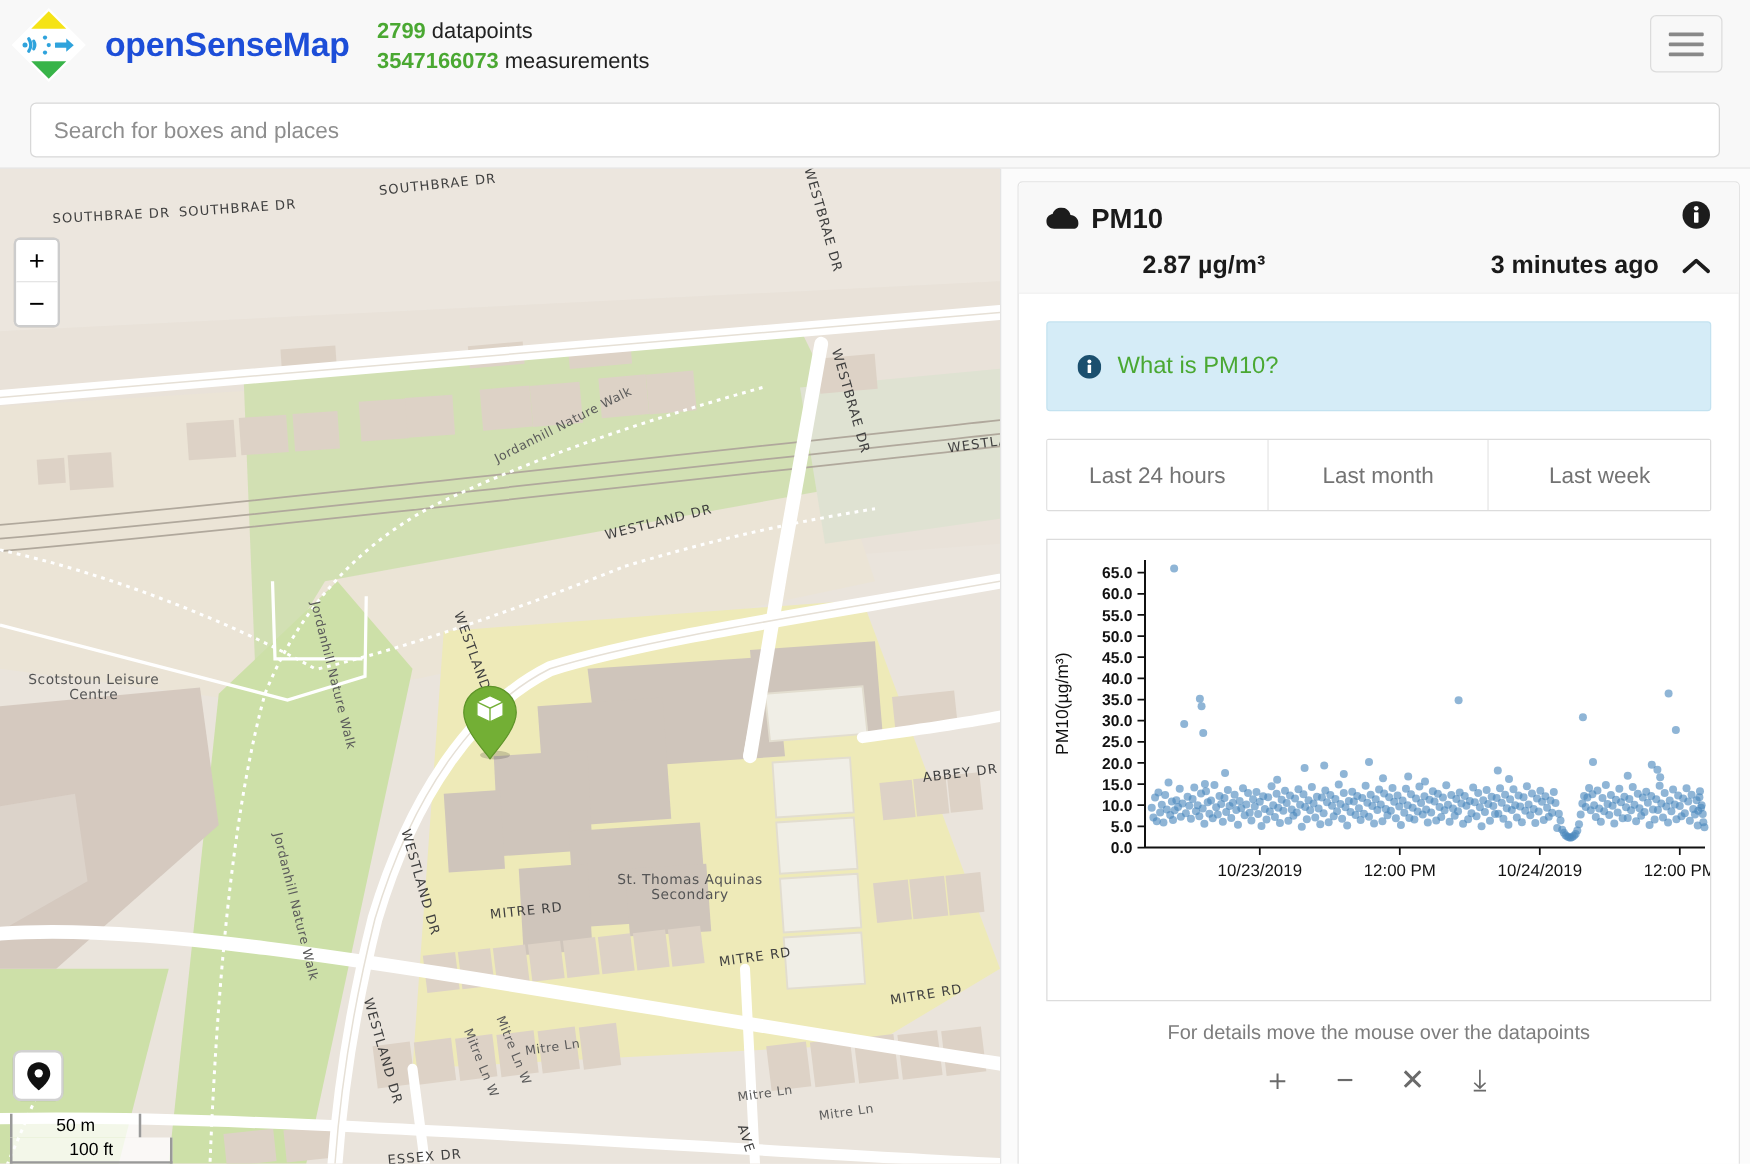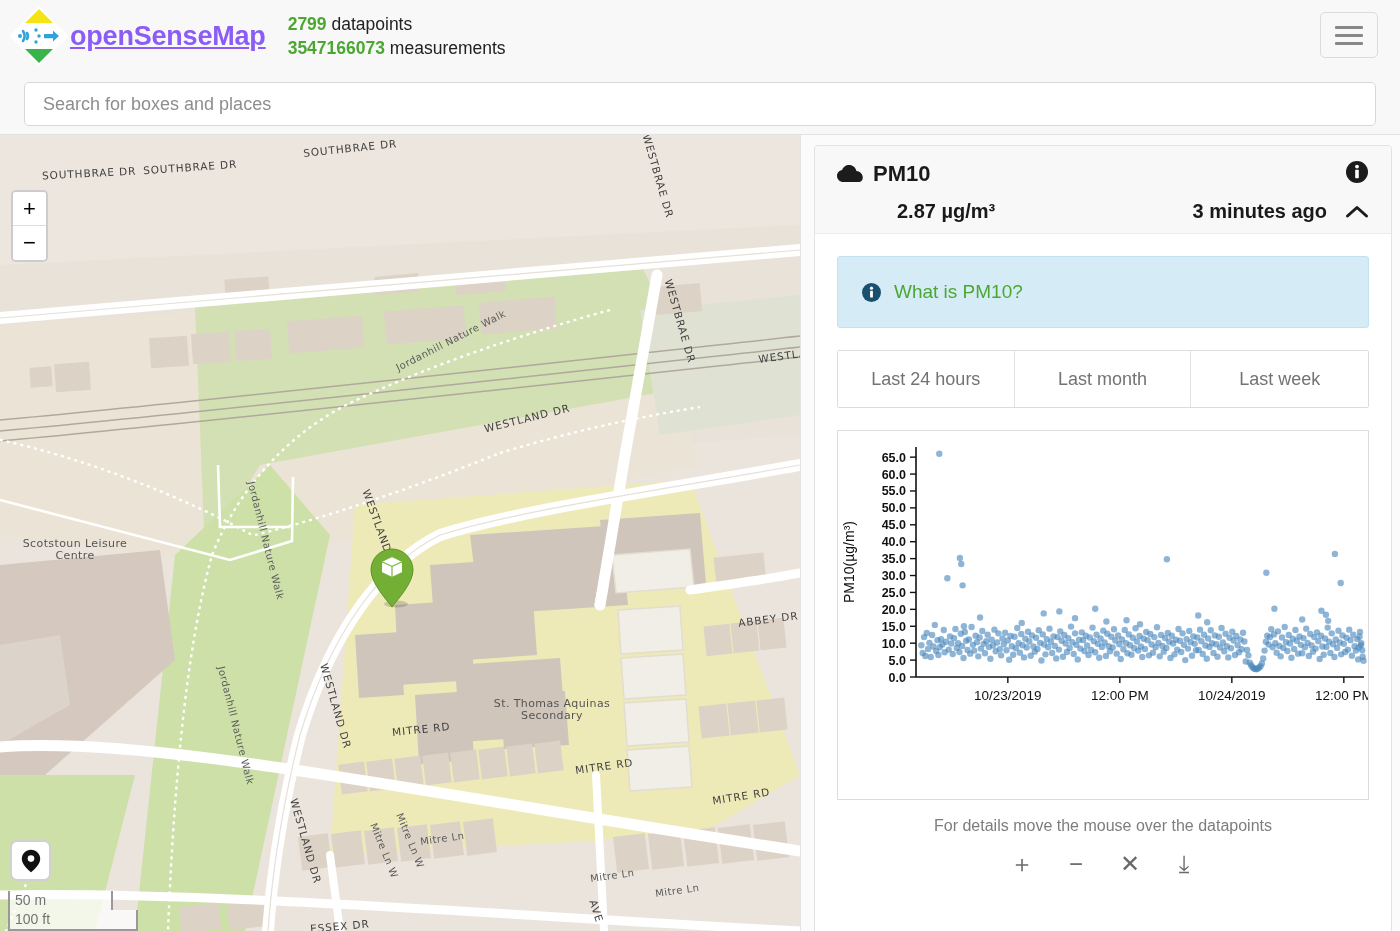--- a/index.html
+++ b/index.html
@@ -27,24 +27,24 @@
   .logo {
     width: 62px; height: 62px;
     margin-left: 8px;
     position: relative;
     flex: 0 0 auto;
   }
   .logo svg { display: block; }
   .brand-name {
     font-size: 27px;
     font-weight: bold;
-    color: #8b5cf6;
+    color: #1d4ed8;
+    margin-left: 14px;
     letter-spacing: -0.2px;
     white-space: nowrap;
-    text-decoration: underline;
   }
   .counts {
     margin-left: 22px;
     line-height: 1.38;
   }
   .counts div { font-size: 17.5px; color: #222; white-space: nowrap; }
   .count-num { color: #4aa832; font-weight: bold; }
 
   .menu-btn {
     position: absolute; right: 22px; top: 12px;
@@ -112,21 +112,21 @@
     position: absolute; left: 10px; bottom: 50px;
     width: 41px; height: 41px;
     background: #fff;
     border: 2px solid rgba(0,0,0,0.18);
     border-radius: 7px;
     display: flex; align-items: center; justify-content: center;
     z-index: 40; cursor: pointer;
   }
   .scalebars {
     position: absolute; left: 8px; bottom: 0px;
-    z-index: 40; font-size: 14px; color: #737373;
+    z-index: 40; font-size: 14px; color: #000000; text-align: center;
   }
   .scale-m, .scale-ft {
     background: rgba(255,255,255,0.75);
     border: 2px solid #999; border-top: none;
     padding: 1px 5px 2px 5px;
     line-height: 16px;
   }
   .scale-m { width: 105px; border-bottom: none; }
   .scale-ft { width: 130px; }
 
@@ -172,21 +172,21 @@
     border-radius: 4px 4px 0 0;
   }
   .card-title-row { display: flex; align-items: center; }
   .cloud-icon { margin-right: 10px; display: flex; }
   .card-title { font-size: 22px; font-weight: bold; color: #1a1a1a; }
   .info-circle { margin-left: auto; cursor: pointer; }
   .card-value-row {
     display: flex; align-items: center;
     margin-top: 12px;
   }
-  .card-value { font-size: 20px; font-weight: bold; color: #1a1a1a; margin-left: 60px; }
+  .card-value { font-size: 20px; font-weight: bold; color: #1a1a1a; margin-left: 77px; }
   .card-time { margin-left: auto; font-size: 20px; font-weight: bold; color: #1a1a1a; }
   .chevron-up { margin-left: 18px; cursor: pointer; display: flex; }
 
   .card-body { padding: 22px; }
 
   .info-banner {
     background: #d5ecf7;
     border: 1px solid #c3e2f0;
     border-radius: 3px;
     height: 72px;

